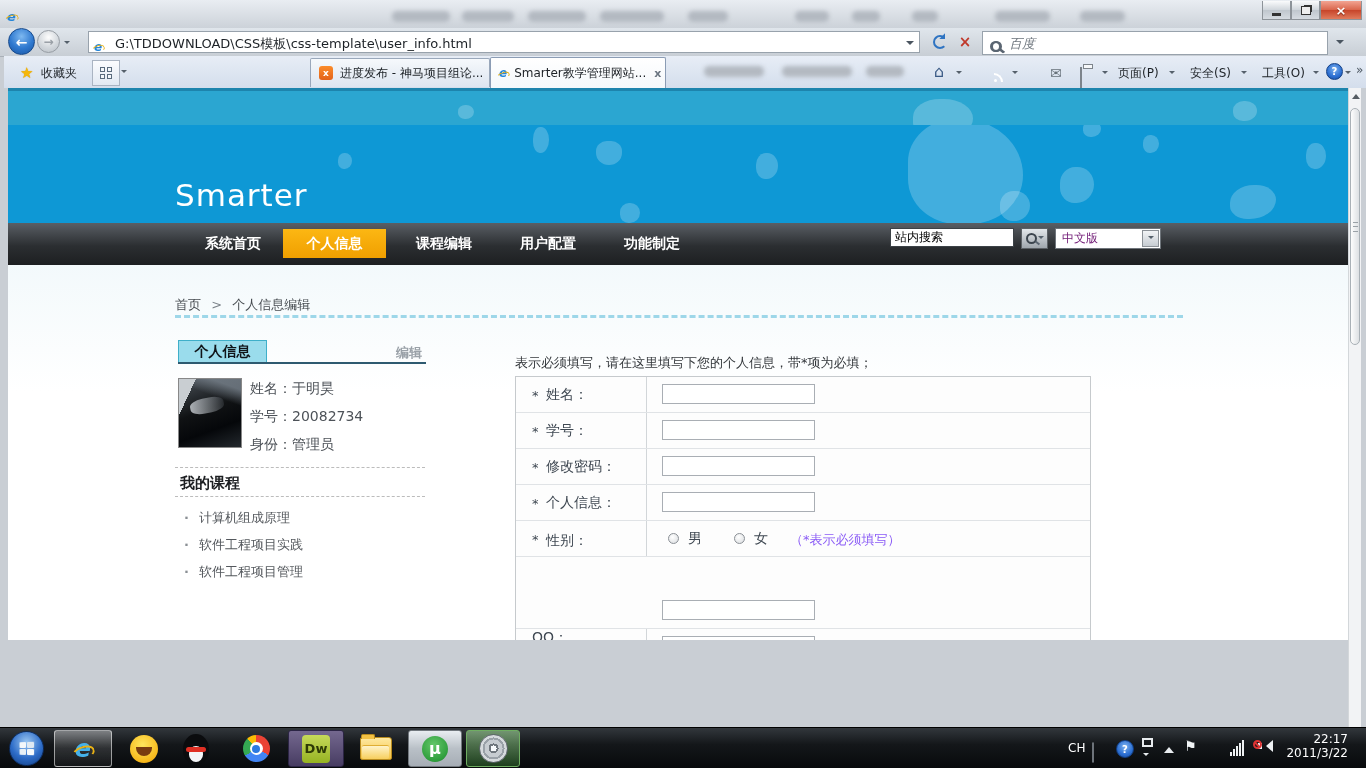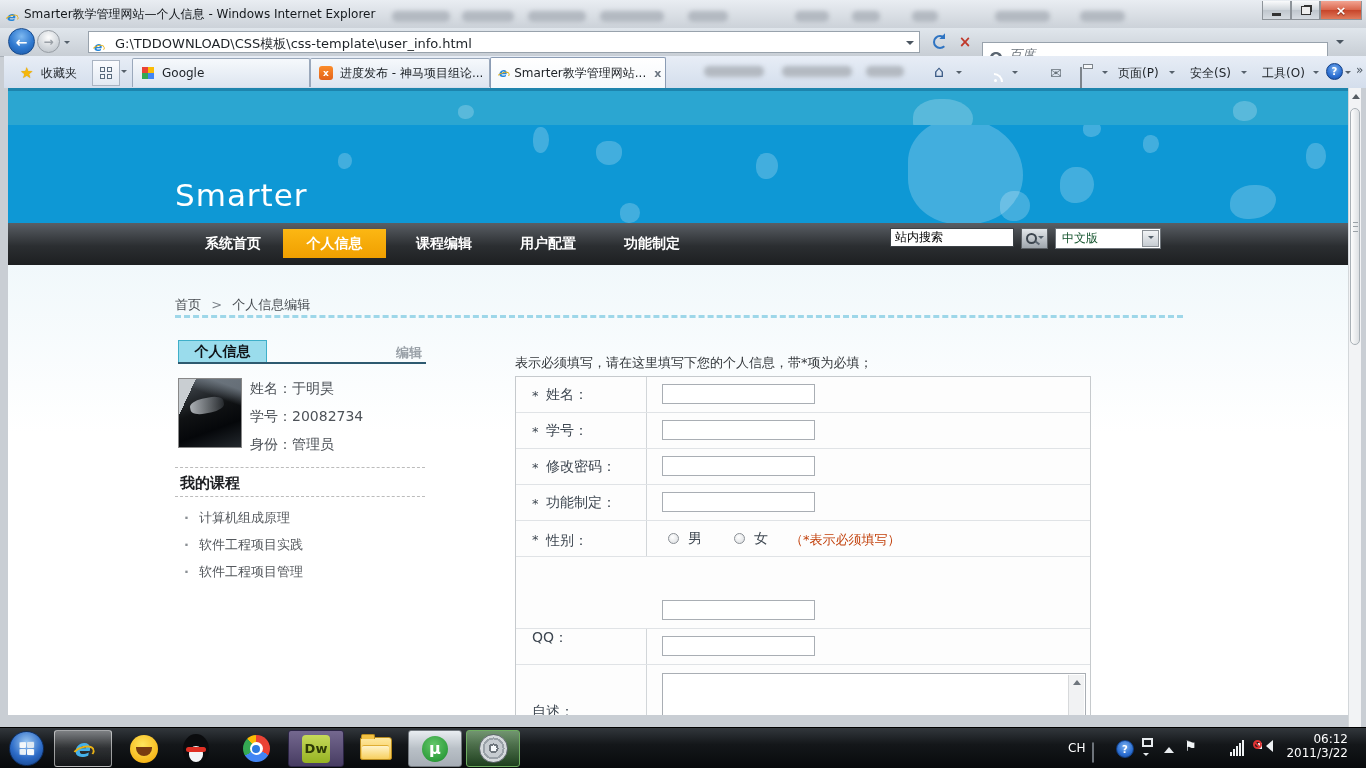--- a/index.html
+++ b/index.html
@@ -49,21 +49,21 @@
   .home-ico::before{content:"⌂";font-size:16px;color:#3a5a85;}
   .rss-ico{width:13px;height:13px;border-radius:3px;background:linear-gradient(#fca23c,#ef7d14);position:relative;}
   .rss-ico::before{content:"";position:absolute;left:2px;bottom:2px;width:3px;height:3px;border-radius:50%;background:#fff;}
   .rss-ico::after{content:"";position:absolute;left:2px;bottom:2px;width:7px;height:7px;border:2px solid #fff;border-left:none;border-bottom:none;border-radius:0 9px 0 0;}
   .mail-ico::before{content:"✉";font-size:14px;color:#667079;}
   .print-ico{width:14px;height:9px;background:linear-gradient(#e8ebee,#aeb5bc);border:1px solid #7d848b;position:relative;}
   .print-ico::before{content:"";position:absolute;left:2px;top:-4px;width:8px;height:3px;background:#f6f8fa;border:1px solid #7d848b;}
   .help-circ{width:15px;height:15px;border-radius:50%;background:radial-gradient(circle at 50% 35%,#7db2ef,#2c6fd2 60%,#164a9c);border:1px solid #123f85;color:#fff;font-size:10px;font-weight:bold;display:flex;align-items:center;justify-content:center;}
   .chev::before{content:"»";color:#4a5560;font-size:12px;}
   
-  .viewport{left:8px;top:88px;width:1340px;height:627px;background:linear-gradient(#e2f1f7,#ffffff 55%);overflow:hidden;}
+  .viewport{left:8px;top:88px;width:1340px;height:552px;background:linear-gradient(#e2f1f7,#ffffff 55%);overflow:hidden;}
   .topline{left:0;top:0;width:1340px;height:3px;background:#1d84ad;}
   .banner-top{left:0;top:3px;width:1340px;height:34px;background:#2ba6d1;overflow:hidden;}
   .banner{left:0;top:37px;width:1340px;height:98px;background:#0e98d5;overflow:hidden;}
   .logo{left:167px;top:52px;color:#fff;font-size:31px;letter-spacing:1px;}
   .blob{position:absolute;background:rgba(255,255,255,0.22);border-radius:48% 52% 55% 45%;}
   .navbar{left:0;top:135px;width:1340px;height:42px;background:linear-gradient(#5a5f65,#2b2e31 55%,#1d1f21);}
   .nav-item{top:0;height:42px;display:flex;align-items:center;justify-content:center;color:#fff;font-size:14px;font-weight:bold;}
   .nav-item.active{top:6px;height:29px;background:linear-gradient(#fcb713,#f09f00);color:#fff;}
   .site-search-input{left:882px;top:5px;width:124px;height:19px;border:1px solid #3c4247;font-size:12px;padding:0 4px;box-sizing:border-box;}
   .site-search-btn{left:1013px;top:5px;width:27px;height:21px;border:1px solid #5c6166;background:linear-gradient(#e3e7ea,#9fa6ad);display:flex;align-items:center;justify-content:center;gap:1px;box-sizing:border-box;}
@@ -89,21 +89,21 @@
   
   .form-intro{left:507px;top:266px;font-size:13px;color:#33373b;}
   .form-table{left:507px;top:288px;width:576px;height:351px;border:1px solid #c6cacd;background:#fdfdfd;overflow:hidden;box-sizing:border-box;}
   .frow{position:absolute;left:0;width:574px;height:36px;border-bottom:1px solid #e0e3e6;box-sizing:border-box;}
   .flabel-cell{position:absolute;left:0;top:0;bottom:0;width:130px;border-right:1px solid #d2d6d9;}
   .fstar{color:#3f4852;font-size:13px;}
   .flabel{font-size:14px;color:#3f4852;white-space:nowrap;}
   .finput{position:absolute;left:146px;top:7px;width:153px;height:20px;border:1px solid #a9aeb4;background:#fff;box-sizing:border-box;}
   .radio{width:11px;height:11px;border-radius:50%;border:1px solid #8b9096;background:radial-gradient(circle at 40% 35%,#fff,#d8dbde);display:inline-block;box-sizing:border-box;}
   .ftext{font-size:14px;color:#3f4852;}
-  .fnote{font-size:13px;color:#c2410c;}
+  .fnote{font-size:13px;color:#8b5cf6;}
   .ftextarea{position:absolute;left:146px;top:8px;width:424px;height:120px;border:1px solid #a9aeb4;background:#fff;box-sizing:border-box;}
   .ta-scroll{position:absolute;right:1px;top:1px;width:15px;bottom:1px;background:#f1f2f3;border-left:1px solid #d7d9db;}
   .ta-up{position:absolute;right:0;top:0;width:15px;height:14px;display:flex;align-items:center;justify-content:center;}
   .tri-up{width:0;height:0;border:4px solid transparent;border-bottom:5px solid #6e757c;margin-top:-4px;}
   
   .scrollbar{left:1348px;top:88px;width:13px;height:639px;background:#f2f3f5;border-left:1px solid #d3d7da;box-sizing:border-box;}
   .sb-up{left:0;top:0;width:13px;height:16px;display:flex;align-items:center;justify-content:center;}
   .sb-thumb{left:1px;top:20px;width:10px;height:237px;border:1px solid #a9b0b6;border-radius:6px;background:linear-gradient(90deg,#fdfdfd,#dde0e3);box-sizing:border-box;}
   .sb-grip{left:2px;top:113px;width:5px;height:8px;border-top:1px solid #9aa1a7;border-bottom:1px solid #9aa1a7;}
   .sb-grip::after{content:"";position:absolute;left:0;top:3px;width:5px;height:1px;background:#9aa1a7;}
@@ -148,21 +148,20 @@
   .spk-mute::after{content:"";position:absolute;left:-1px;top:2px;width:7px;height:2px;background:#d33;transform:rotate(45deg);}
   .frame-strip{background:#c9ced4;}
 </style>
 </head>
 <body>
 
 <div class="screen">
 
   <div class="abs titlebar">
     <span class="abs ie-e" style="left:7px;top:6px;font-size:13px;">e</span>
-    <span class="abs title-text">Smarter教学管理网站—个人信息 - Windows Internet Explorer</span>
     <div class="abs smudge" style="left:392px;top:11px;width:58px;"></div>
     <div class="abs smudge" style="left:462px;top:11px;width:52px;"></div>
     <div class="abs smudge" style="left:528px;top:11px;width:58px;"></div>
     <div class="abs smudge" style="left:600px;top:11px;width:64px;"></div>
     <div class="abs smudge" style="left:688px;top:11px;width:40px;"></div>
     <div class="abs smudge" style="left:795px;top:11px;width:34px;"></div>
     <div class="abs smudge" style="left:852px;top:11px;width:28px;"></div>
     <div class="abs smudge" style="left:912px;top:11px;width:26px;"></div>
     <div class="abs smudge" style="left:995px;top:11px;width:55px;"></div>
     <div class="abs smudge" style="left:1080px;top:11px;width:45px;"></div>
@@ -189,50 +188,41 @@
       <span class="abs ie-e" style="left:5px;top:4px;font-size:12px;">e</span>
       <span class="abs addr-text" style="left:26px;top:3px;">G:\TDDOWNLOAD\CSS模板\css-template\user_info.html</span>
       <span class="abs dd" style="right:5px;top:9px;"></span>
     </div>
     <div class="abs" style="left:928px;top:3px;width:24px;height:22px;display:flex;align-items:center;justify-content:center;">
         <span class="refresh-ico"></span>
       </div>
     <div class="abs" style="left:953px;top:3px;width:24px;height:22px;display:flex;align-items:center;justify-content:center;">
         <span class="stop-x">×</span>
       </div>
-    <div class="abs field" style="left:982px;top:14px;width:346px;height:24px;">
+    <div class="abs field" style="left:982px;top:3px;width:346px;height:24px;">
       <span class="abs mag" style="left:7px;top:5px;"></span>
       <span class="abs search-ph" style="left:26px;top:3px;">百度</span>
       <span class="abs mag" style="right:8px;top:5px;"></span>
     </div>
     <span class="abs dd" style="left:1336px;top:12px;"></span>
   </div>
 
   <div class="abs tabsbar">
     <span class="abs star-icon" style="left:16px;top:7px;"></span>
     <span class="abs fav-label" style="left:37px;top:9px;">收藏夹</span>
     <div class="abs qt-btn" style="left:88px;top:4px;width:26px;height:24px;">
       <span class="grid-ico">
           <i></i>
           <i></i>
           <i></i>
           <i></i>
         </span>
     </div>
     <span class="abs dd dd-sm" style="left:117px;top:14px;"></span>
 
-    <div class="abs tab" style="left:128px;width:178px;">
-      <span class="google-ico" style="margin-left:9px;">
-        <i style="background:#ea4335;"></i>
-          <i style="background:#fbbc05;"></i>
-          <i style="background:#34a853;"></i>
-          <i style="background:#4285f4;"></i>
-      </span>
-      <span class="tab-label" style="margin-left:8px;">Google</span>
-    </div>
     <div class="abs tab" style="left:306px;width:180px;">
       <span class="xampp-ico" style="margin-left:8px;">x</span>
       <span class="tab-label" style="margin-left:7px;">进度发布 - 神马项目组论...</span>
     </div>
     <div class="abs tab active" style="left:486px;width:176px;">
       <span class="ie-e" style="margin-left:8px;font-size:12px;">e</span>
       <span class="tab-label" style="margin-left:7px;">Smarter教学管理网站...</span>
       <span class="close-x" style="margin-left:8px;">x</span>
     </div>
     <div class="abs smudge" style="left:700px;top:10px;width:60px;"></div>
@@ -287,21 +277,21 @@
       <div class="abs nav-item active" style="left:275px;width:103px;">个人信息</div>
       <div class="abs nav-item" style="left:390px;width:92px;">课程编辑</div>
       <div class="abs nav-item" style="left:494px;width:92px;">用户配置</div>
       <div class="abs nav-item" style="left:598px;width:92px;">功能制定</div>
       <input class="abs site-search-input" value="站内搜索" style="">
       <div class="abs site-search-btn">
         <span class="mag" style="border-color:#3c454e;"></span>
         <span class="dd dd-sm"></span>
       </div>
       <div class="abs lang-select">
-        <span style="font-size:12px;color:#14532d;margin-left:6px;">中文版</span>
+        <span style="font-size:12px;color:#701a75;margin-left:6px;">中文版</span>
         <span class="lang-dd">
             <span class="dd dd-sm"></span>
           </span>
       </div>
     </div>
 
     <div class="abs breadcrumb">
       <span>首页</span>
       <span style="margin:0 6px;color:#7c838a;">&gt;</span>
       <span>个人信息编辑</span>
@@ -341,21 +331,21 @@
       <div class="frow" style="top:72px;">
         <div class="flabel-cell">
             <span class="abs fstar" style="left:16px;top:11px;">*</span>
             <span class="abs flabel" style="left:30px;top:9px;">修改密码：</span>
           </div>
         <input class="finput" style="">
       </div>
       <div class="frow" style="top:108px;">
         <div class="flabel-cell">
             <span class="abs fstar" style="left:16px;top:11px;">*</span>
-            <span class="abs flabel" style="left:30px;top:9px;">功能制定：</span>
+            <span class="abs flabel" style="left:30px;top:9px;">个人信息：</span>
           </div>
         <input class="finput" style="">
       </div>
       <div class="frow" style="top:144px;">
         <div class="flabel-cell">
             <span class="abs fstar" style="left:16px;top:11px;">*</span>
             <span class="abs flabel" style="left:30px;top:11px;">性别：</span>
           </div>
         <span class="abs radio" style="left:152px;top:12px;"></span>
         <span class="abs ftext" style="left:172px;top:9px;">男</span>
@@ -443,18 +433,18 @@
     <span class="abs qq-ico" style="left:1206px;top:10px;width:16px;height:20px;"></span>
     <span class="abs bars" style="left:1230px;top:12px;">
         <i style="height:4px;"></i>
         <i style="height:7px;"></i>
         <i style="height:10px;"></i>
         <i style="height:13px;"></i>
         <i style="height:16px;"></i>
       </span>
     <span class="abs spk" style="left:1256px;top:12px;"><span class="spk-mute"></span></span>
     <div class="abs" style="left:1286px;top:4px;width:62px;text-align:right;">
-      <div class="tray-text">06:12</div>
+      <div class="tray-text">22:17</div>
       <div class="tray-text">2011/3/22</div>
     </div>
   </div>
 
 </div>
 
 </body></html>

